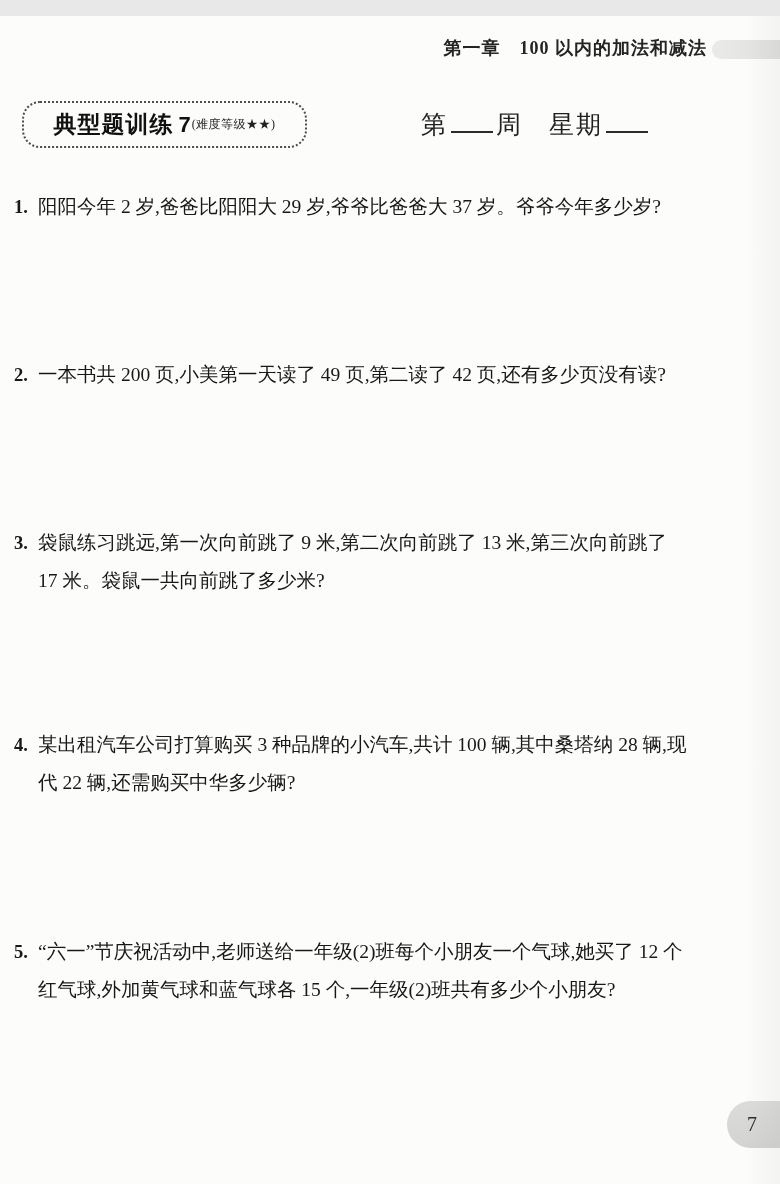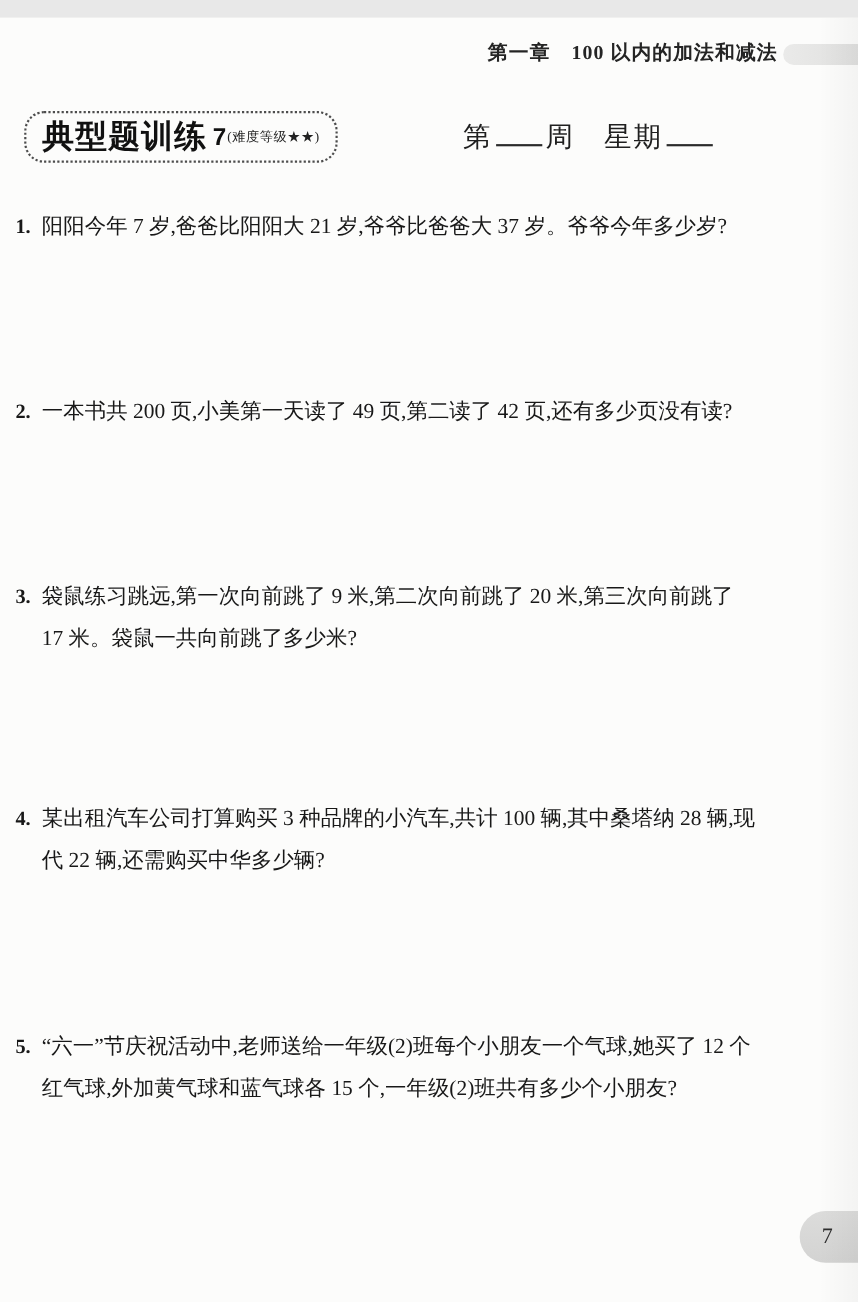--- a/index.html
+++ b/index.html
@@ -59,21 +59,21 @@
     border: 2.5px dotted #4d4d4d;
     border-radius: 18px;
     display: flex;
     align-items: center;
     justify-content: center;
     background: #fcfcfb;
   }
   .title-main {
     font-family: "Liberation Sans", "DejaVu Sans", sans-serif;
     font-weight: 700;
-    font-size: 29px;
+    font-size: 23px;
     letter-spacing: 1px;
     color: #111;
   }
   .title-num {
     font-family: "Liberation Sans", "DejaVu Sans", sans-serif;
     font-weight: 600;
     font-size: 22px;
     margin-left: 5px;
     color: #111;
   }
@@ -160,35 +160,35 @@
     <span class="title-sub">(难度等级★★)</span>
   </div>
 
   <div class="week-line">
     <span>第</span><span class="blank"></span><span>周</span><span class="week-gap"></span><span>星期</span><span class="blank"></span>
   </div>
 
   <div class="problem p1">
     <span class="problem-number">1.</span>
     <div class="problem-text">
-      <div>阳阳今年 7 岁,爸爸比阳阳大 21 岁,爷爷比爸爸大 37 岁。爷爷今年多少岁?</div>
+      <div>阳阳今年 2 岁,爸爸比阳阳大 29 岁,爷爷比爸爸大 37 岁。爷爷今年多少岁?</div>
     </div>
   </div>
 
   <div class="problem p2">
     <span class="problem-number">2.</span>
     <div class="problem-text">
       <div>一本书共 200 页,小美第一天读了 49 页,第二读了 42 页,还有多少页没有读?</div>
     </div>
   </div>
 
   <div class="problem p3">
     <span class="problem-number">3.</span>
     <div class="problem-text">
-      <div>袋鼠练习跳远,第一次向前跳了 9 米,第二次向前跳了 20 米,第三次向前跳了</div>
+      <div>袋鼠练习跳远,第一次向前跳了 9 米,第二次向前跳了 13 米,第三次向前跳了</div>
       <div>17 米。袋鼠一共向前跳了多少米?</div>
     </div>
   </div>
 
   <div class="problem p4">
     <span class="problem-number">4.</span>
     <div class="problem-text">
       <div>某出租汽车公司打算购买 3 种品牌的小汽车,共计 100 辆,其中桑塔纳 28 辆,现</div>
       <div>代 22 辆,还需购买中华多少辆?</div>
     </div>

